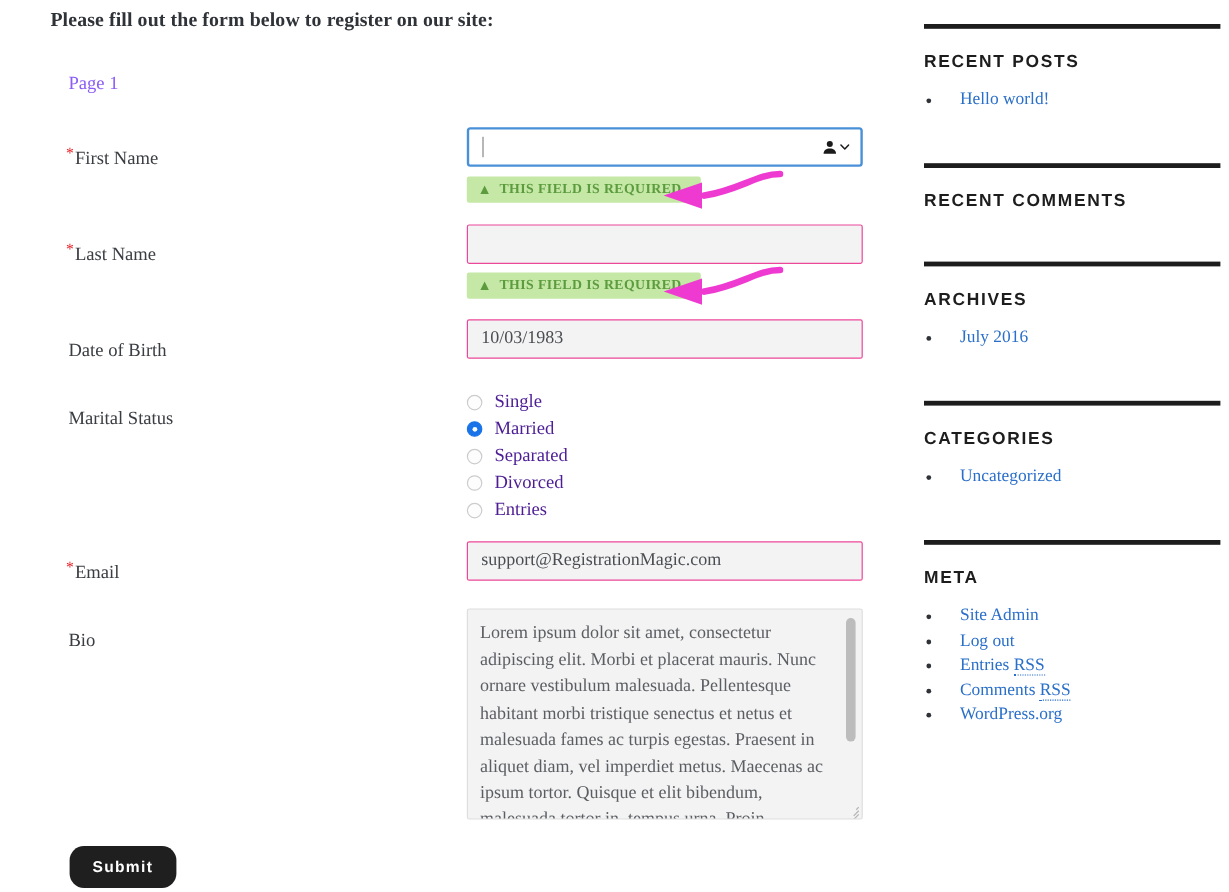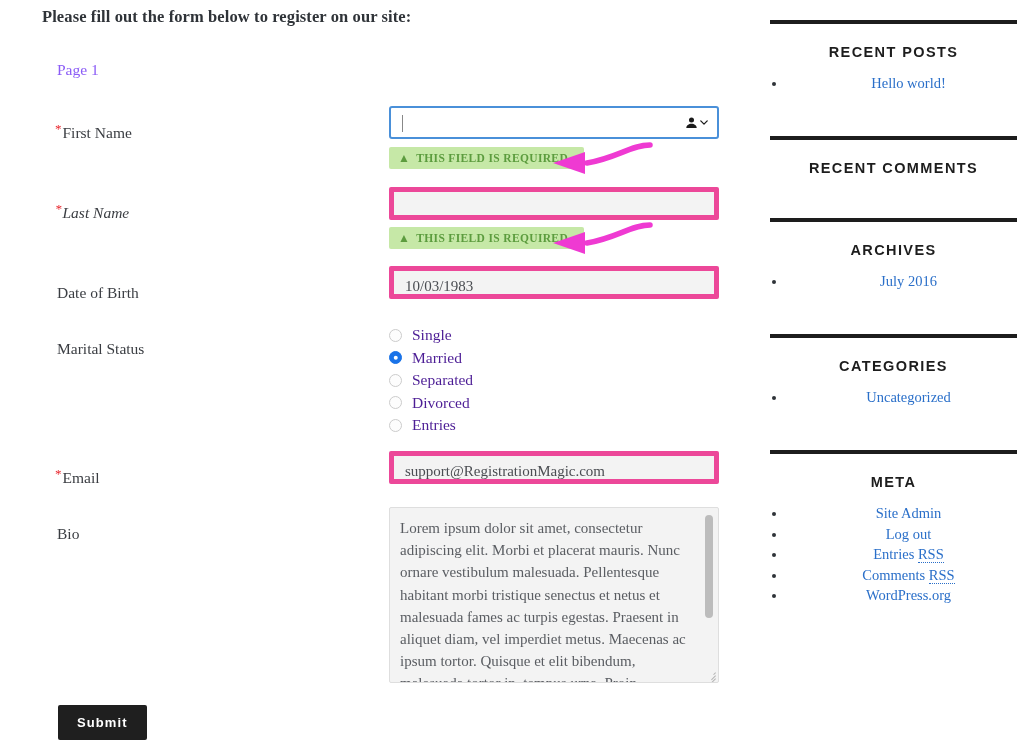--- a/index.html
+++ b/index.html
@@ -78,21 +78,21 @@
   .ctrl {
     position: absolute;
     left: 389px;
     width: 330px;
     box-sizing: border-box;
   }
 
   .text-input {
     height: 33px;
     background: #f3f3f3;
-    border: 5px solid #ec4899;
+    border: 1px solid #ec4899;
     border-radius: 2px;
     font-family: "Liberation Serif", "DejaVu Serif", serif;
     font-size: 15px;
     color: #4a4d52;
     padding: 0 11px;
     line-height: 31px;
     box-sizing: border-box;
     width: 100%;
     position: relative;
   }
@@ -257,27 +257,27 @@
     left: 58px;
     top: 705px;
     background: #1f1f1f;
     color: #ffffff;
     border: 0;
     font-family: "Liberation Sans", "DejaVu Sans", sans-serif;
     font-size: 13px;
     font-weight: 700;
     letter-spacing: 1.1px;
     padding: 11px 19px;
-    border-radius: 2px;
+    border-radius: 12px;
     cursor: pointer;
     line-height: 1;
   }
 
   
-  .widget { position: absolute; left: 0; width: 247px; text-align: center; }
+  .widget { position: absolute; left: 0; width: 247px; }
   .widget-rule {
     height: 4px;
     background: #1d1d1d;
     margin-bottom: 20px;
   }
   .widget-title {
     font-family: "Liberation Sans", "DejaVu Sans", sans-serif;
     font-size: 14.5px;
     font-weight: 700;
     letter-spacing: 1.4px;
@@ -347,21 +347,21 @@
     </div>
     <div class="valid-msg" style="top:147px;">
       <span class="warn-tri">▲</span>
       <span>This field is required.</span>
     </div>
     <svg class="arrow" style="left:545px; top:139px;" width="110" height="42">
       <path d="M105 6 C 86 6, 72 19, 42 24" stroke="#ef3ad2" stroke-width="5.5" fill="none" stroke-linecap="round"></path>
       <path d="M8 24 L40 13 L40 35 Z" fill="#ef3ad2"></path>
     </svg>
 
-    <div class="field-label" style="left:55px; top:192px;font-style:italic;">
+    <div class="field-label" style="left:55px; top:192px;">
       <span class="req-star">*</span><span>Last Name</span>
     </div>
     <div class="ctrl" style="top:187px;">
       <div class="text-input"></div>
     </div>
     <div class="valid-msg" style="top:227px;">
       <span class="warn-tri">▲</span>
       <span>This field is required.</span>
     </div>
     <svg class="arrow" style="left:545px; top:219px;" width="110" height="42">

